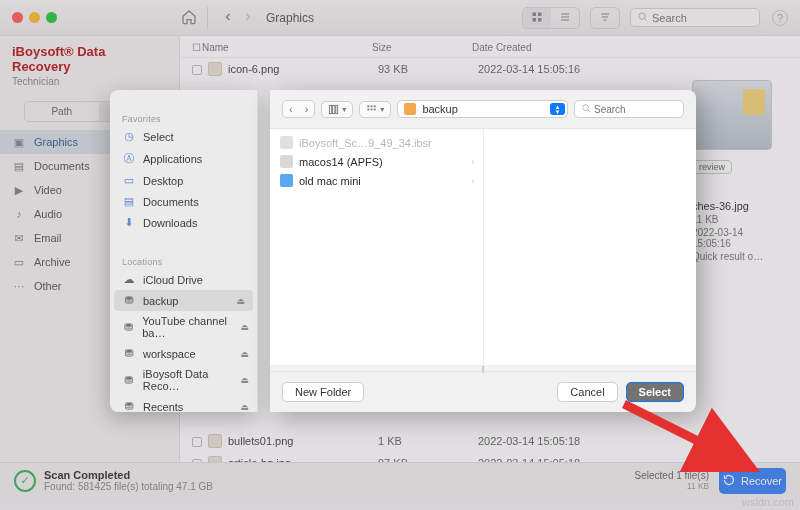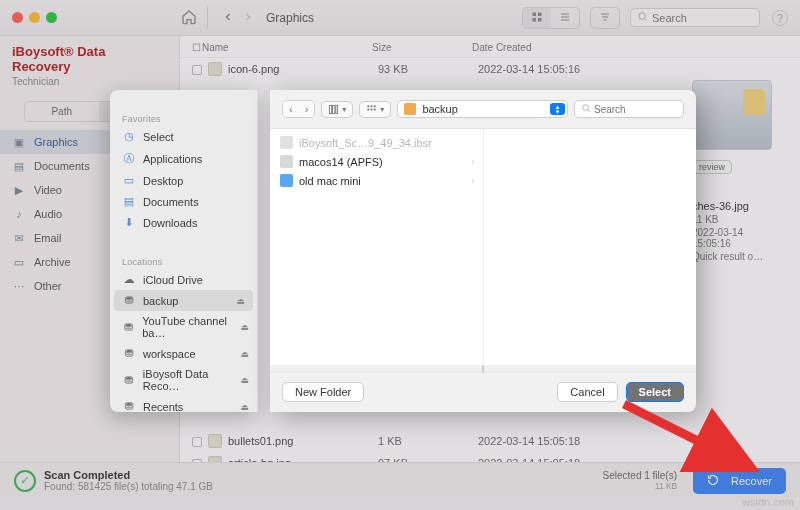--- a/index.html
+++ b/index.html
@@ -41,23 +41,23 @@
   .cols .c1{flex:0 0 10px;} .cols .c2{flex:0 0 170px;} .cols .c3{flex:0 0 100px;} .cols .c4{flex:1;}
   .row { display:flex; align-items:center; padding:4px 12px; color:#444; font-size:11px;}
   .row .cb { width:10px; height:10px; border:1px solid #bbb; border-radius:2px; margin-right:6px; margin-top:1px;}
   .row .fico { width:14px; height:14px; background:#e6e0d2; border:1px solid #d2ccbb; margin-right:6px; border-radius:2px;}
   .row .nm { flex:0 0 150px; } .row .sz { flex:0 0 100px; color:#666;} .row .dt { flex:1; color:#666;}
 
   .statusbar { position:absolute; bottom:12px; left:0; right:0; height:36px; background:#efedee; border-top:1px solid #ddd; display:flex; align-items:center; padding:0 14px;}
   .status-ic { width:22px; height:22px; border:2px solid #3cb15b; border-radius:50%; display:flex;align-items:center;justify-content:center;color:#3cb15b; margin-right:8px;}
   .status-txt b { font-size:11px; color:#333;} .status-txt small{ font-size:10px; color:#888; display:block;}
   .status-sp { flex:1; }
-  .sel-txt { font-size:10px; color:#666; text-align:right; margin-right:16px;}
+  .sel-txt { font-size:10px; color:#666; text-align:right; margin-right:10px;}
   .sel-txt small{display:block;color:#999;}
-  .recover-btn { background:#3a82f7; color:#fff; border:none; padding:6px 14px; border-radius:5px; font-size:11px; display:flex; align-items:center; gap:12px; cursor:pointer;}
+  .recover-btn { background:#3a82f7; color:#fff; border:none; padding:6px 4px; border-radius:5px; font-size:11px; display:flex; align-items:center; gap:6px; cursor:pointer;}
   .recover-btn .ric{ display:inline-block;}
 
   
   .overlay { position:absolute; inset:0; background:rgba(100,95,100,0.18); }
 
   
   .finder-side { position:absolute; left:110px; top:90px; width:148px; height:322px; background:#ecebec; border-radius:8px 0 0 8px; box-shadow:-2px 6px 22px rgba(0,0,0,0.25); border-right:1px solid #ddd; overflow:hidden; }
   .fs-grp { font-size:9px; color:#9a9a9a; padding:24px 10px 2px 12px; letter-spacing:.2px;}
   .fs-item { display:flex; align-items:center; gap:7px; padding:4px 10px 4px 12px; font-size:11px; color:#3b3b3b; position:relative;}
   .fs-item .ic { color:#5f8bd0; width:14px; display:inline-flex; justify-content:center;}

